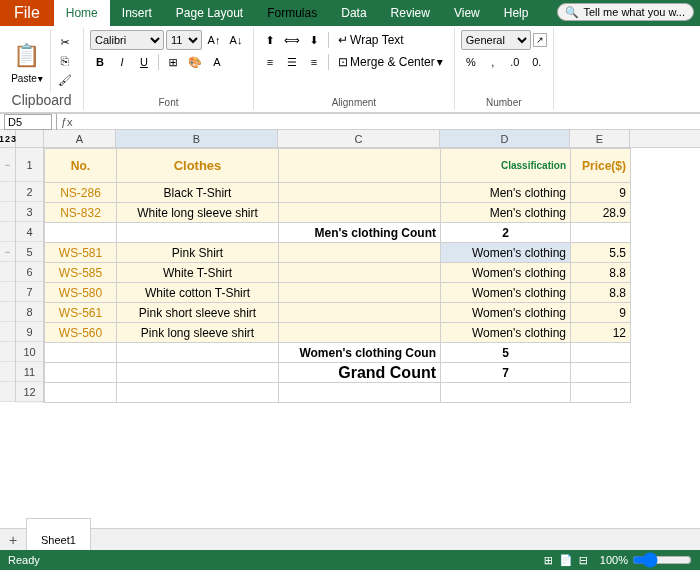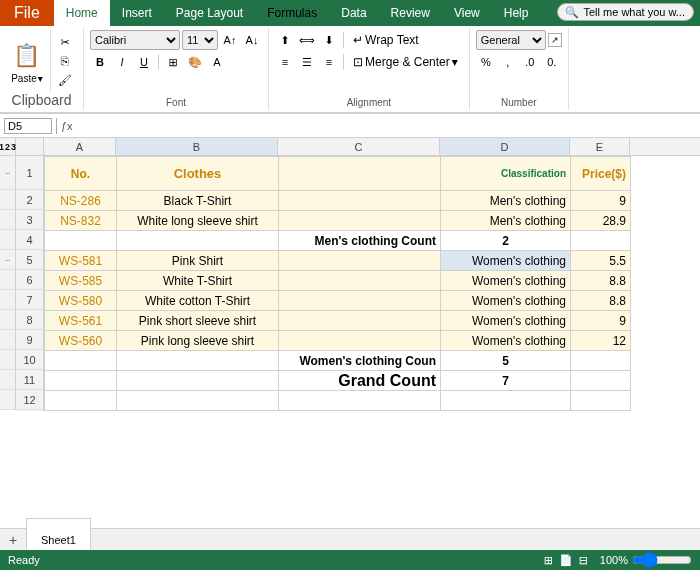--- a/index.html
+++ b/index.html
@@ -45,21 +45,21 @@
         <div class="small-btn">✂</div>
         <div class="small-btn">⎘</div>
         <div class="small-btn">🖌</div>
       </div>
     </div>
     <div style="font-size:14px; color:#555; text-align:center; margin-top:auto;">Clipboard</div>
   </div>
 
   <div style="display:flex; flex-direction:column; border-right:1px solid #e0e0e0; padding:2px 6px; min-width:170px;">
     <div style="display:flex; gap:2px; align-items:center; margin-bottom:2px;">
-      <select style="width:90px; height:20px; font-size:11px; border:1px solid #aaa; border-radius:2px;">
+      <select style="width:74px; height:20px; font-size:11px; border:1px solid #aaa; border-radius:2px;">
         <option>Calibri</option>
       </select>
       <select style="width:36px; height:20px; font-size:11px; border:1px solid #aaa; border-radius:2px;">
         <option>11</option>
       </select>
       <div class="font-btn" title="Increase Font Size">A↑</div>
       <div class="font-btn" title="Decrease Font Size">A↓</div>
     </div>
     <div style="display:flex; gap:2px; align-items:center; margin-bottom:2px;">
       <div class="font-btn bold">B</div>
@@ -109,21 +109,21 @@
       <div class="percent-btn">%</div>
       <div class="comma-btn">,</div>
       <div class="dec-btn">.0</div>
       <div class="dec-btn">0.</div>
     </div>
     <div style="font-size:10px; color:#555; text-align:center; margin-top:auto;">Number</div>
   </div>
 
 </div>
 
-<div style="display:flex; align-items:center; border-bottom:1px solid #d0d0d0; height:24px; padding:0 4px; background:#fff;">
+<div style="display:flex; align-items:center; border-bottom:1px solid #d0d0d0; height:16px; padding:0 4px; background:#fff;">
   <input type="text" value="D5" style="width: 48px; border: 1px solid rgb(170, 170, 170); height: 16px; font-size: 11px; padding: 0px 3px;">
   <div style="width:1px; background:#aaa; height:16px; margin:0 4px;"></div>
   <span style="font-size:11px; color:#555; margin-right:4px;">ƒx</span>
   <input type="text" style="flex: 1 1 0%; border: none; font-size: 11px; outline: none;">
 </div>
 
 <div style="display:flex; flex-direction:column; background:#fff; overflow:hidden;">
 
   <div style="display:flex; background:#f2f2f2; border-bottom:1px solid #d0d0d0; height:18px;">
 

